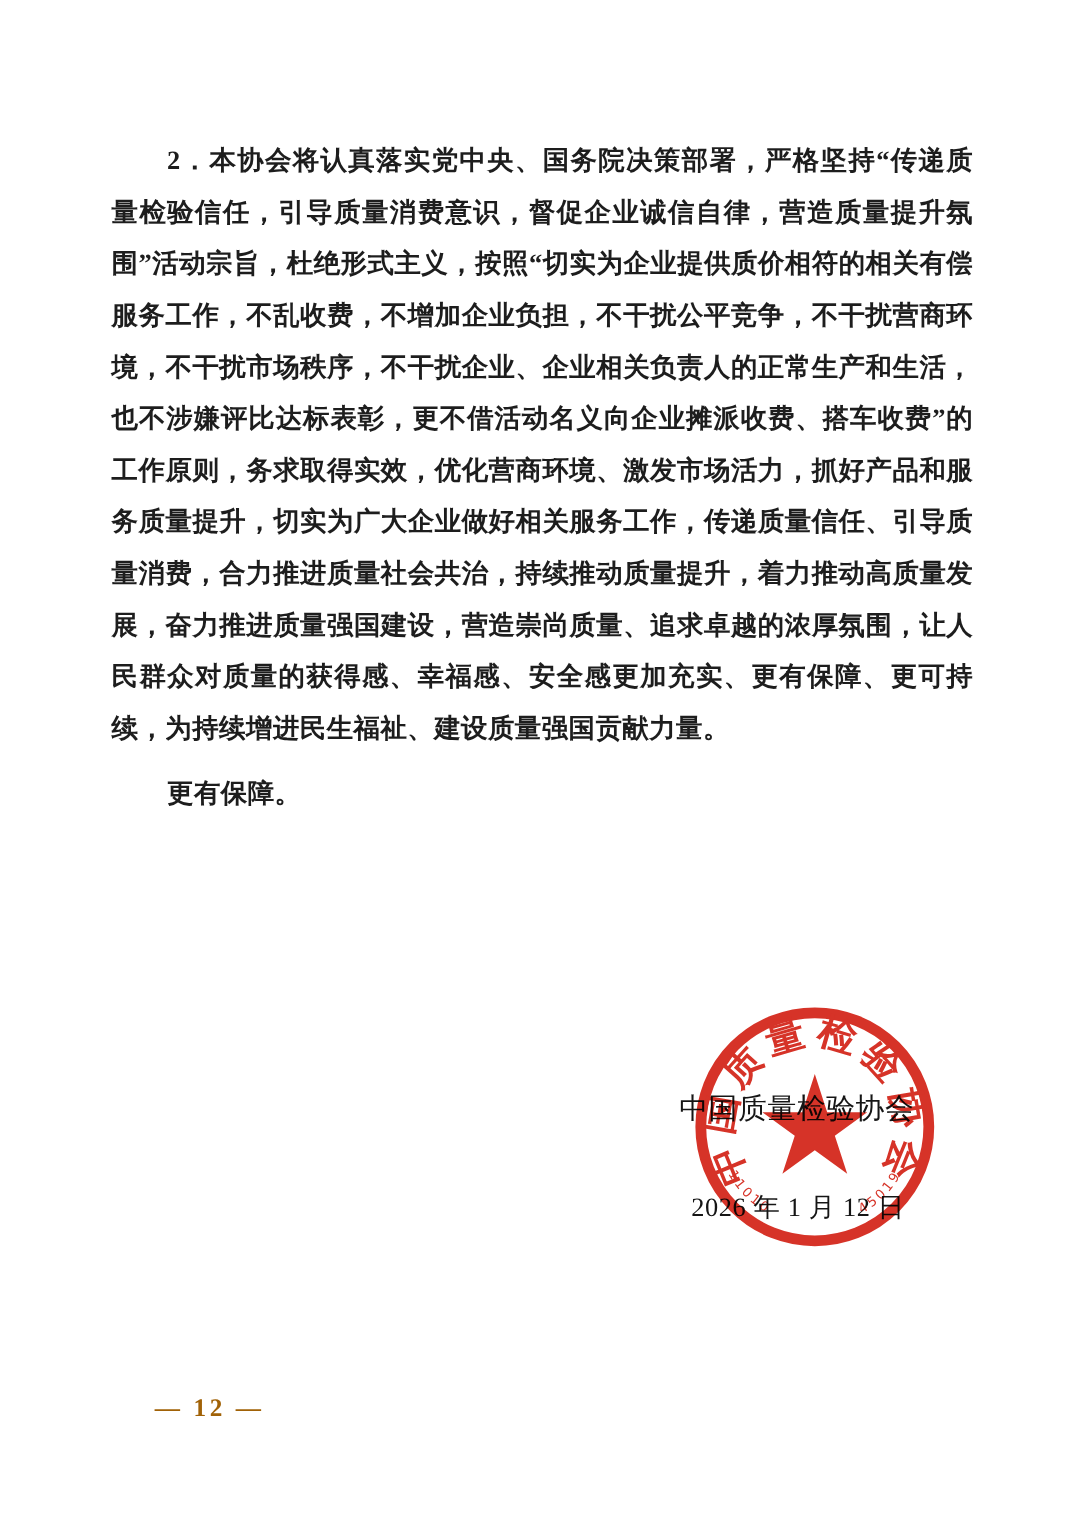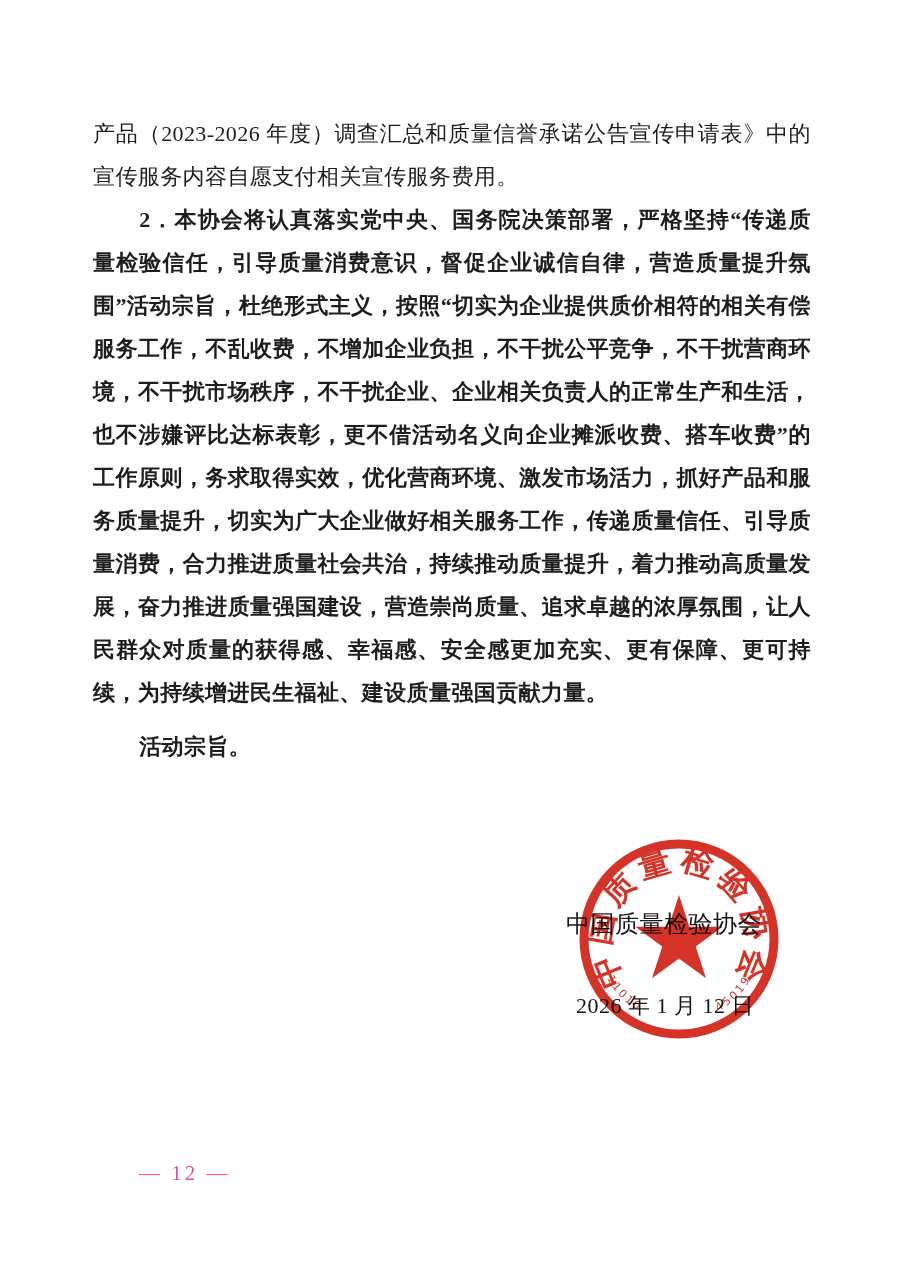--- a/index.html
+++ b/index.html
@@ -83,37 +83,37 @@
     fill: var(--seal-red, #d4281c);
   }
   .seal .code-text {
     fill: var(--seal-red, #d4281c);
     font-family: "DejaVu Sans", "Liberation Sans", sans-serif;
     font-size: 11px;
     letter-spacing: 2.5px;
   }
   .page-number {
     position: absolute;
-    left: 139px;
+    left: 129px;
     top: 1161px;
     font-size: 21px;
     letter-spacing: 3px;
-    color: #ec4899;
+    color: #a16207;
     white-space: nowrap;
+    font-weight: bold;
   }
 </style>
 </head>
 <body>
 
 <div class="page">
 
   <div class="content">
-    <p>产品（2023-2026 年度）调查汇总和质量信誉承诺公告宣传申请表》中的宣传服务内容自愿支付相关宣传服务费用。</p>
     <p class="indent">2．本协会将认真落实党中央、国务院决策部署，严格坚持“传递质量检验信任，引导质量消费意识，督促企业诚信自律，营造质量提升氛围”活动宗旨，杜绝形式主义，按照“切实为企业提供质价相符的相关有偿服务工作，不乱收费，不增加企业负担，不干扰公平竞争，不干扰营商环境，不干扰市场秩序，不干扰企业、企业相关负责人的正常生产和生活，也不涉嫌评比达标表彰，更不借活动名义向企业摊派收费、搭车收费”的工作原则，务求取得实效，优化营商环境、激发市场活力，抓好产品和服务质量提升，切实为广大企业做好相关服务工作，传递质量信任、引导质量消费，合力推进质量社会共治，持续推动质量提升，着力推动高质量发展，奋力推进质量强国建设，营造崇尚质量、追求卓越的浓厚氛围，让人民群众对质量的获得感、幸福感、安全感更加充实、更有保障、更可持续，为持续增进民生福祉、建设质量强国贡献力量。</p>
-    <p class="indent closing">活动宗旨。</p>
+    <p class="indent closing">更有保障。</p>
   </div>
 
   <div class="signature-name">中国质量检验协会</div>
 
   <div class="signature-date">2026 年 1 月 12 日</div>
 
   <svg class="seal" viewBox="0 0 220 220" xmlns="http://www.w3.org/2000/svg" xmlns:xlink="http://www.w3.org/1999/xlink">
     <circle class="ring" cx="110" cy="110" r="95"></circle>
     <path id="seal-arc" d="M 61.9 158.1 A 68 68 0 1 1 158.1 158.1" fill="none"></path>
     <text class="arc-text">

